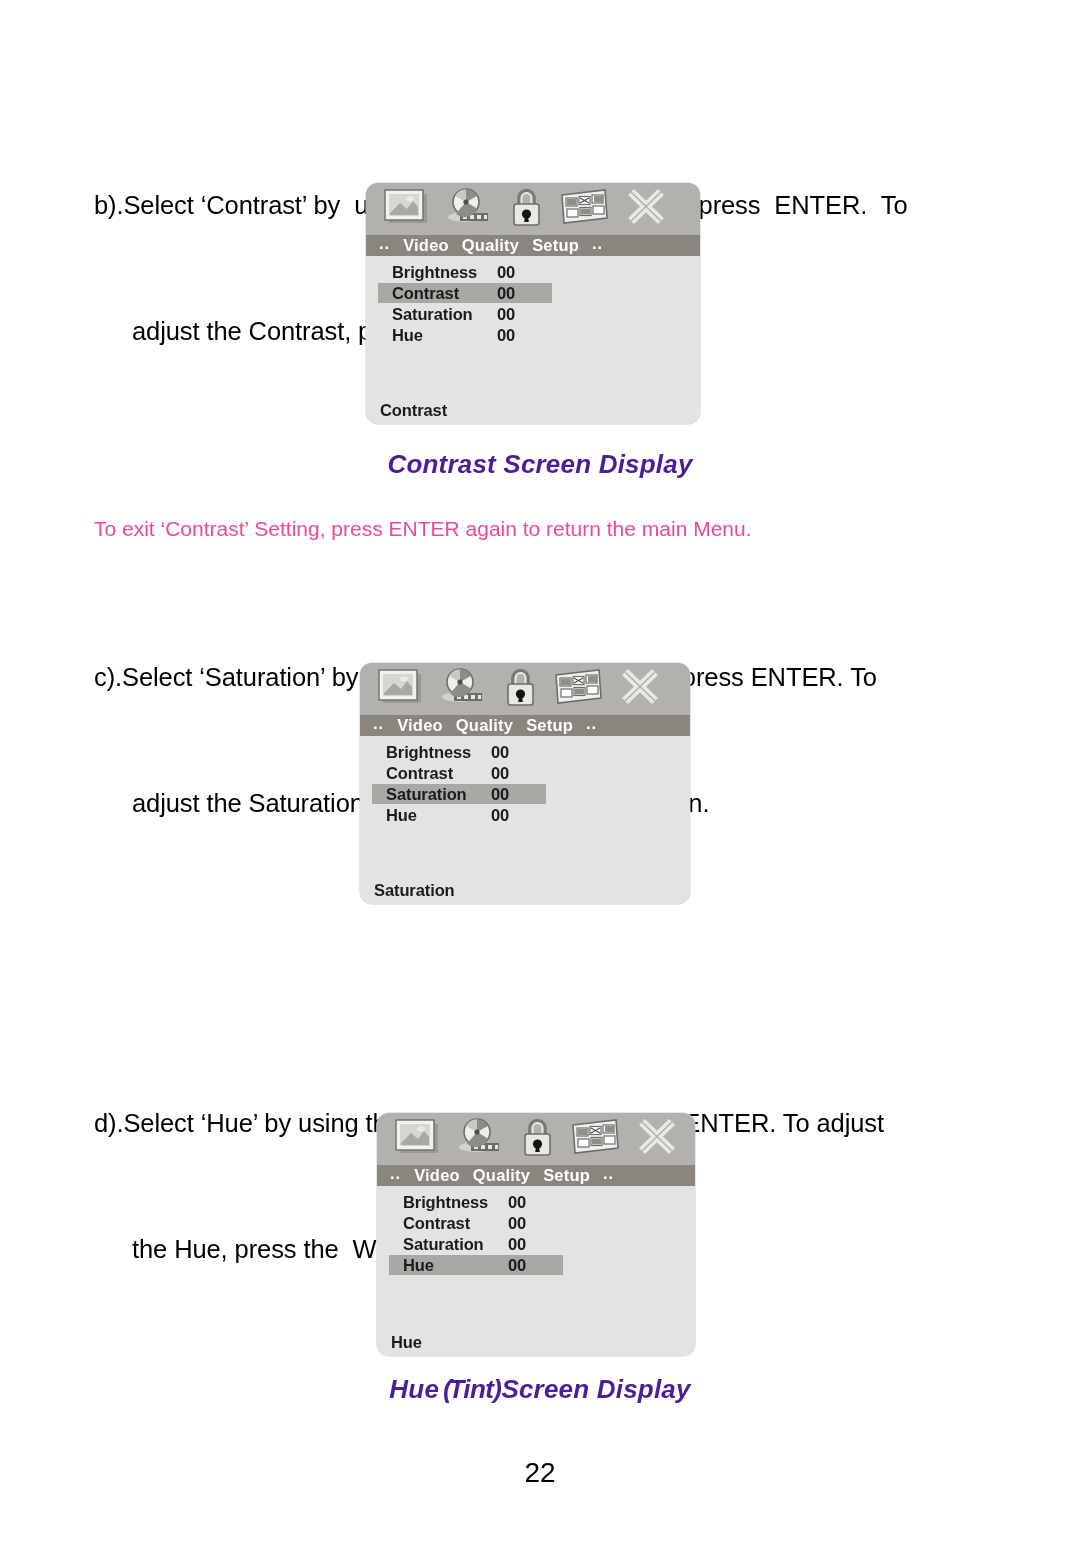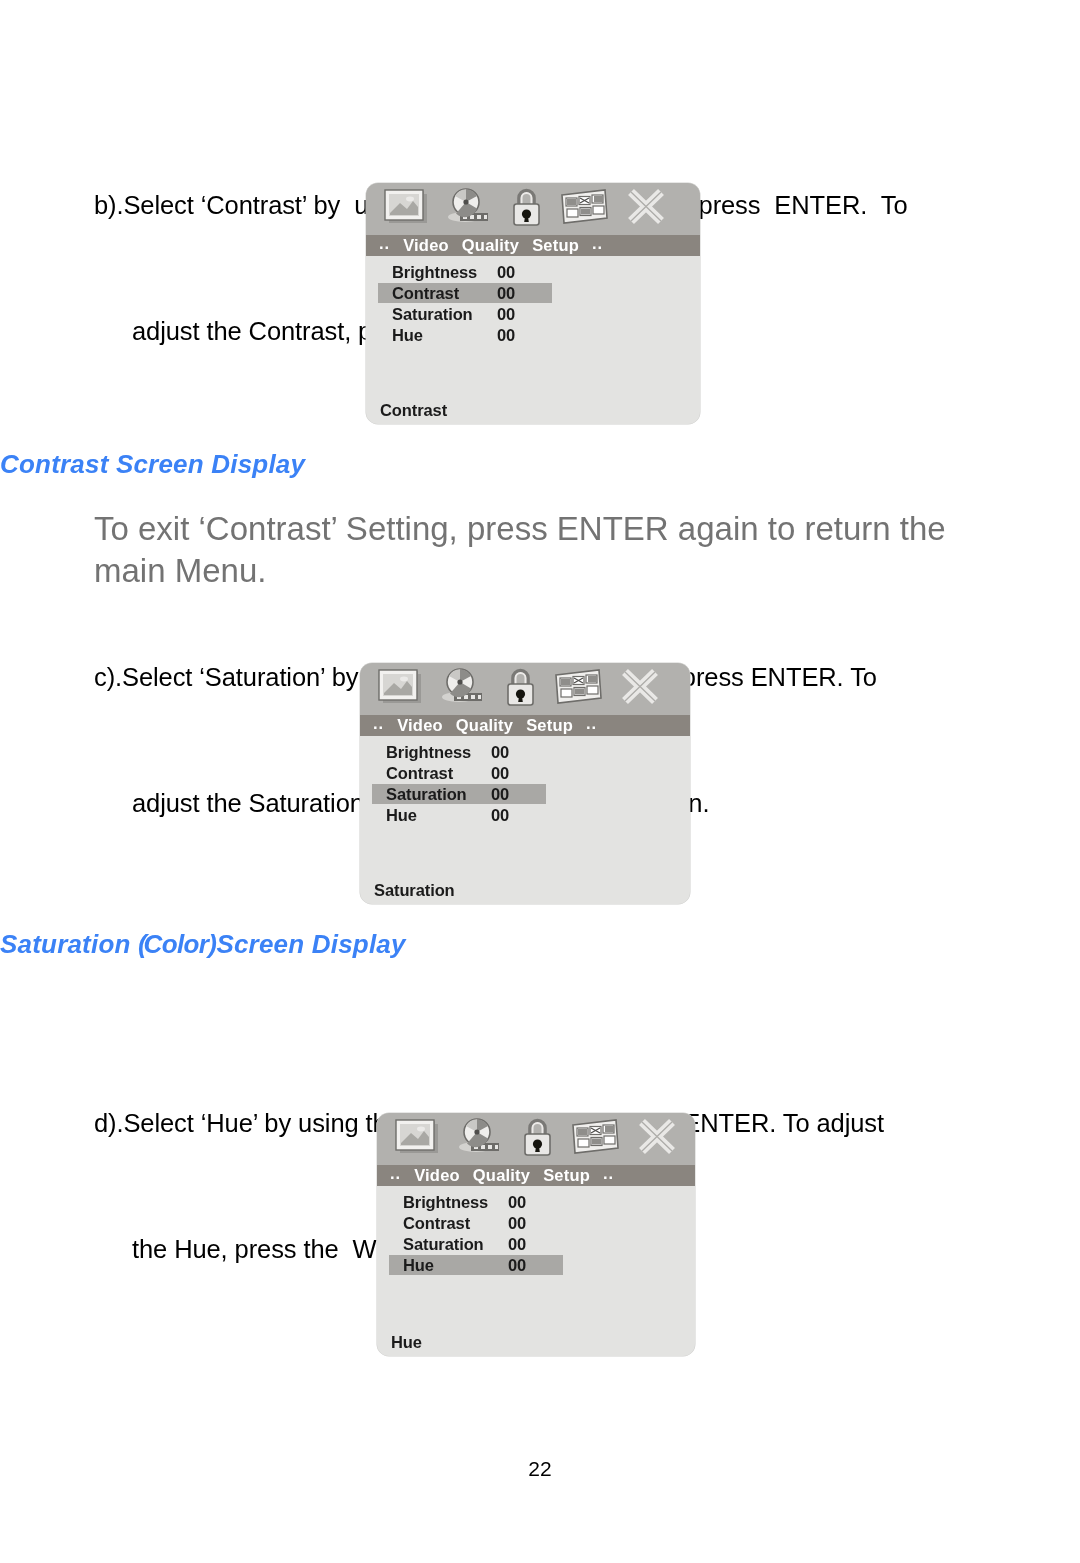--- a/index.html
+++ b/index.html
@@ -29,35 +29,35 @@
     line-height: 42px;
     letter-spacing: -0.1px;
     color: #000;
     white-space: pre;
   }
   .para .ln { display: block; }
   .para .ln.indent { padding-left: 38px; }
 
   .justified {
     position: absolute;
-    font-size: 33px;
+    font-size: 21px;
     line-height: 42px;
-    color: #737373;
+    color: #ec4899;
   }
 
   
   .caption {
     position: absolute;
     width: 100%;
-    text-align: left;
+    text-align: center;
     font-size: 26px;
     font-weight: bold;
     font-style: italic;
     letter-spacing: 0.2px;
-    color: #3b82f6;
+    color: #4c1d95;
   }
   .caption .squish { letter-spacing: -3.2px; }
   .caption .tight  { letter-spacing: -0.6px; }
 
   
   .osd {
     position: absolute;
     border-radius: 12px;
     background: #e3e3e1;
     overflow: hidden;
@@ -122,21 +122,21 @@
   }
 
   
   .ic { display: block; }
 
   
   .pageno {
     position: absolute;
     width: 100%;
     text-align: center;
-    font-size: 21px;
+    font-size: 28px;
     color: #000;
   }
 </style>
 </head>
 <body>
 
 <div class="page">
 
   <div class="para" style="left:94px; top:100px;">
     <span class="ln">b).Select ‘Contrast’ by  using  the   S/ T  button,  then  press  ENTER.  To</span>
@@ -335,23 +335,20 @@
         <span class="val">00</span>
       </div>
       <div class="osd-row">
         <span class="lbl">Hue</span>
         <span class="val">00</span>
       </div>
       <div class="osd-footer">Saturation</div>
     </div>
   </div>
 
-  <div class="caption" style="top:929px;">
-    <span>Saturation </span><span class="squish">(</span><span class="tight">Color)</span><span>Screen Display</span>
-  </div>
 
 
   <div class="para" style="left:94px; top:1018px;">
     <span class="ln">d).Select ‘Hue’ by using the  S/ T  button, then press ENTER. To adjust</span>
     <span class="ln indent">the Hue, press the  W WX X button.</span>
   </div>
 
   <div class="osd" style="left:377px; top:1113px; width:318px; height:243px;">
     <div class="osd-iconbar">
       <span class="ic">
@@ -438,17 +435,20 @@
         <span class="val">00</span>
       </div>
       <div class="osd-row selected">
         <span class="lbl">Hue</span>
         <span class="val">00</span>
       </div>
       <div class="osd-footer">Hue</div>
     </div>
   </div>
 
+  <div class="caption" style="top:1374px;">
+    <span>Hue</span><span class="squish"> (</span><span class="tight">Tint)</span><span>Screen Display</span>
+  </div>
 
 
   <div class="pageno" style="top:1457px;">22</div>
 
 </div>
 
 </body></html>

